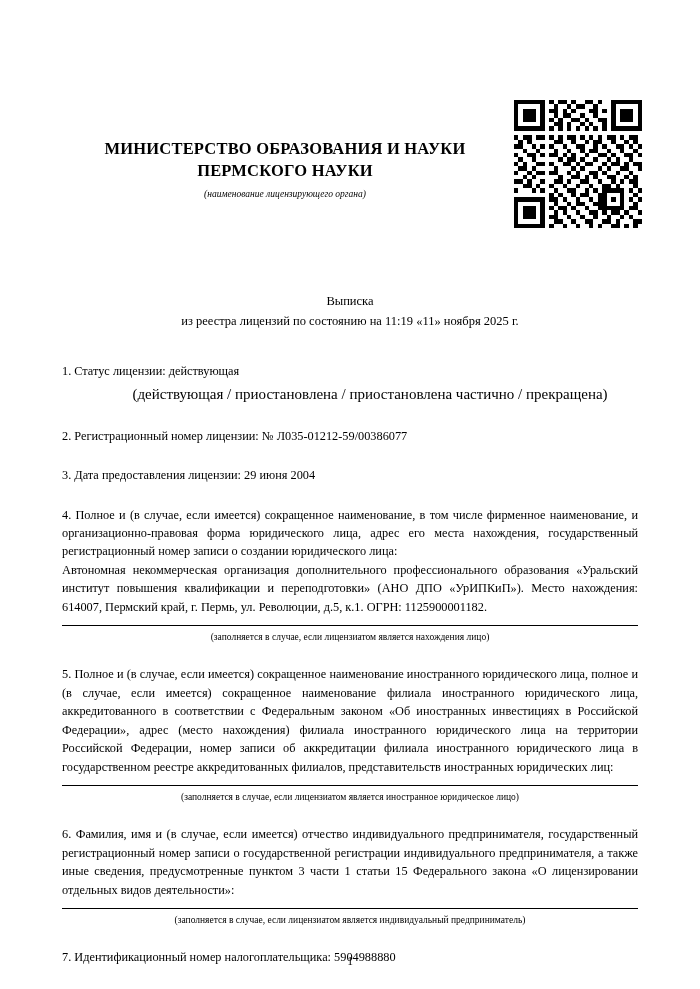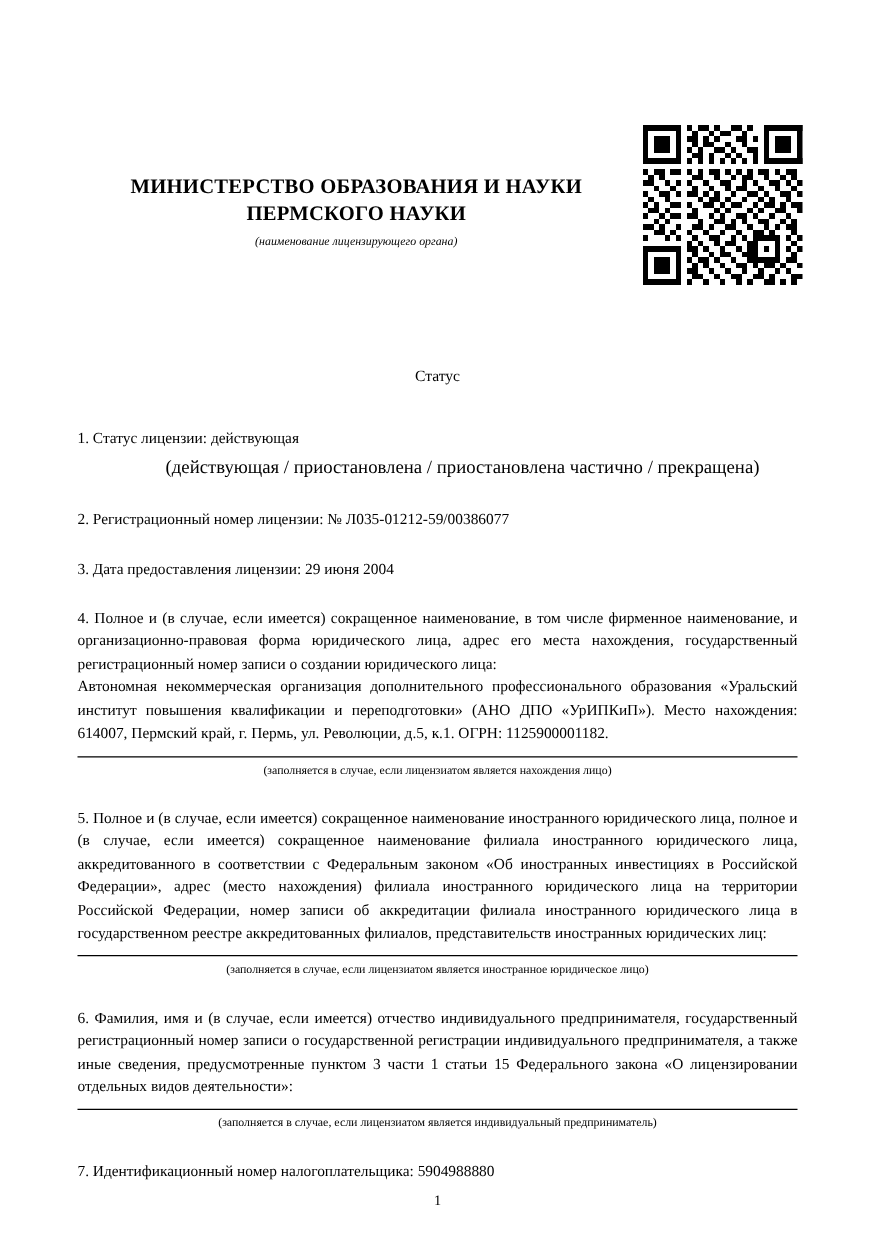--- a/index.html
+++ b/index.html
@@ -360,21 +360,22 @@
     </svg>
   </div>
 
   <div class="header">
     <div class="line">МИНИСТЕРСТВО ОБРАЗОВАНИЯ И НАУКИ</div>
     <div class="line">ПЕРМСКОГО НАУКИ</div>
     <div class="sub">(наименование лицензирующего органа)</div>
   </div>
 
   <div class="title-block">
-    <div>Статус</div>
+    <div>Выписка</div>
+    <div>из реестра лицензий по состоянию на 11:19 «11» ноября 2025 г.</div>
   </div>
 
   <div class="items">
 
     <div class="item">
       <p>1. Статус лицензии: действующая</p>
       <div class="note-indent">(действующая / приостановлена / приостановлена частично / прекращена)</div>
     </div>
 
     <div class="item">

